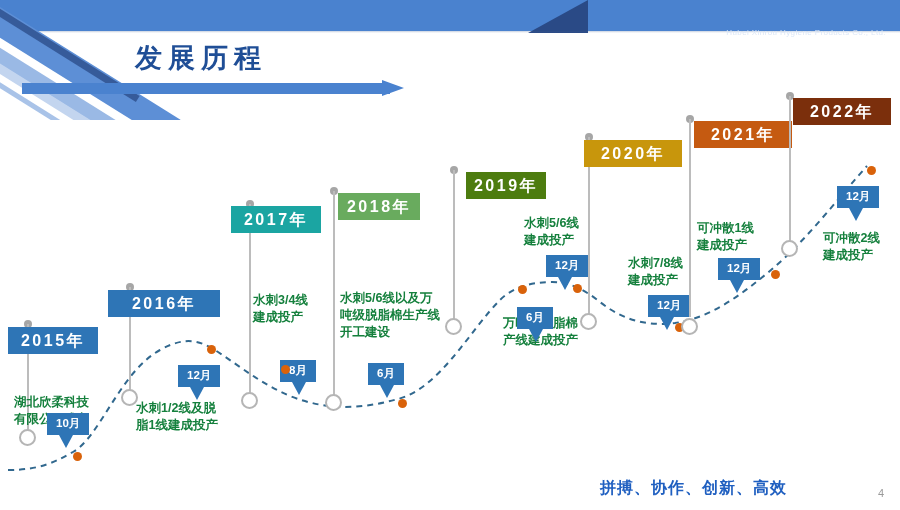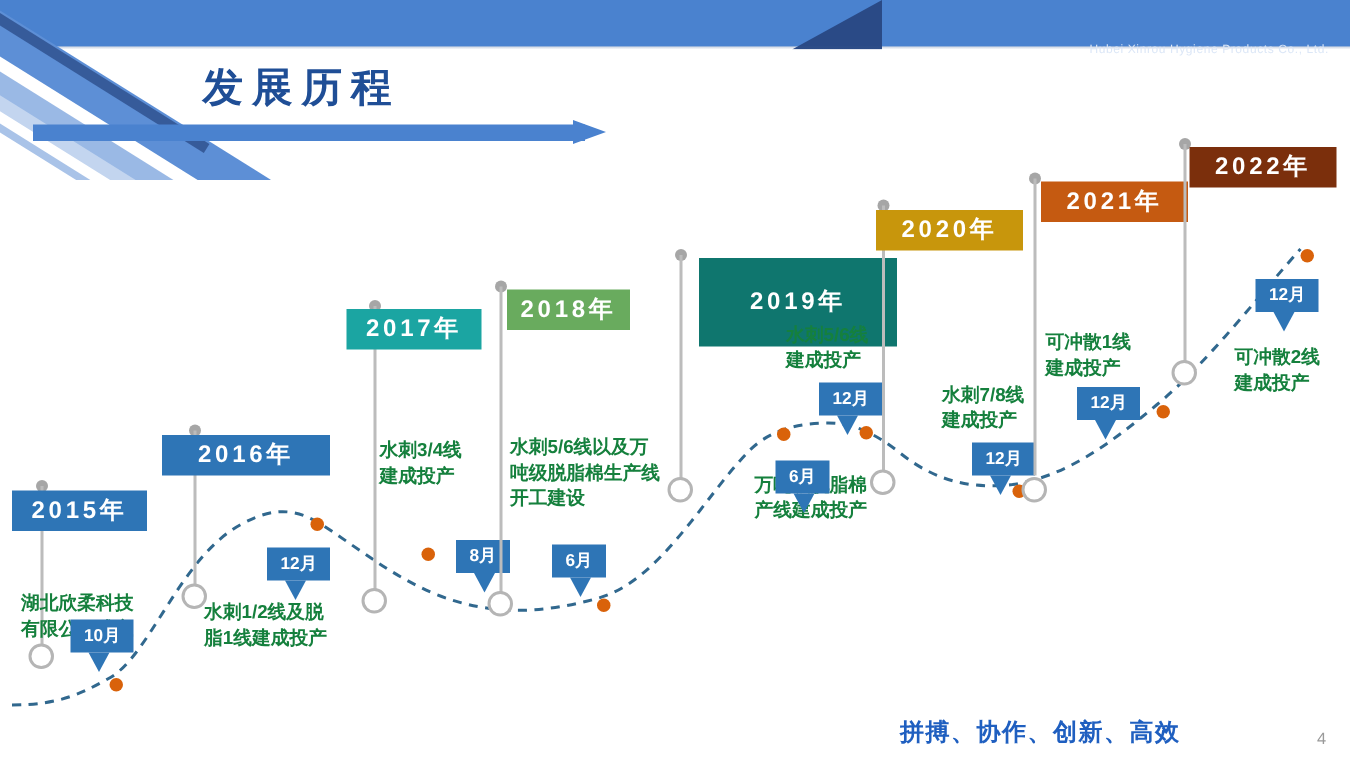--- a/index.html
+++ b/index.html
@@ -111,41 +111,41 @@
       <div class="callout-box">12月</div>
       <div class="callout-tip" style="left: 12px; top: 100%;"></div>
     </div>
     <div class="dot" style="left: 207px; top: 345px;"></div>
     <div class="pole-dot" style="left: 246px; top: 200px;"></div>
     <div class="pole" style="left: 249px; top: 204px; height: 200px;"></div>
     <div class="node-circle" style="left: 241px; top: 392px;"></div>
     <div class="year-tag" style="left: 231px; top: 206px; width: 90px; background: rgb(27, 165, 162); text-align: center; padding: 0px;">2017年</div>
     <div class="desc" style="left: 253px; top: 292px;">水刺3/4线
 建成投产</div>
-    <div class="callout" style="left: 280px; top: 360px; margin-left: 24px;">
+    <div class="callout" style="left: 280px; top: 360px;">
       <div class="callout-box">8月</div>
       <div class="callout-tip" style="left: 12px; top: 100%;"></div>
     </div>
     <div class="dot" style="left: 281px; top: 365px;"></div>
     <div class="pole-dot" style="left: 330px; top: 187px;"></div>
     <div class="pole" style="left: 333px; top: 191px; height: 213px;"></div>
     <div class="node-circle" style="left: 325px; top: 394px;"></div>
     <div class="year-tag" style="left: 338px; top: 193px; width: 82px; background: rgb(105, 171, 94); text-align: center; padding: 0px;">2018年</div>
     <div class="desc" style="left: 340px; top: 290px;">水刺5/6线以及万
 吨级脱脂棉生产线
 开工建设</div>
     <div class="callout" style="left: 368px; top: 363px;">
       <div class="callout-box">6月</div>
       <div class="callout-tip" style="left: 12px; top: 100%;"></div>
     </div>
     <div class="dot" style="left: 398px; top: 399px;"></div>
     <div class="pole-dot" style="left: 450px; top: 166px;"></div>
     <div class="pole" style="left: 453px; top: 170px; height: 160px;"></div>
     <div class="node-circle" style="left: 445px; top: 318px;"></div>
-    <div class="year-tag" style="left: 466px; top: 172px; width: 100px; background: #0f766e; text-align: center; padding: 16px;">2019年</div>
+    <div class="year-tag" style="left: 466px; top: 172px; width: 80px; background: #4d7c0f; text-align: center; padding: 0px;">2019年</div>
     <div class="desc" style="left: 503px; top: 315px;">万吨级脱脂棉
 产线建成投产</div>
     <div class="callout" style="left: 517px; top: 307px;">
       <div class="callout-box">6月</div>
       <div class="callout-tip" style="left: 12px; top: 100%;"></div>
     </div>
     <div class="dot" style="left: 518px; top: 285px;"></div>
     <div class="desc" style="left: 524px; top: 215px;">水刺5/6线
 建成投产</div>
     <div class="callout" style="left: 546px; top: 255px;">

